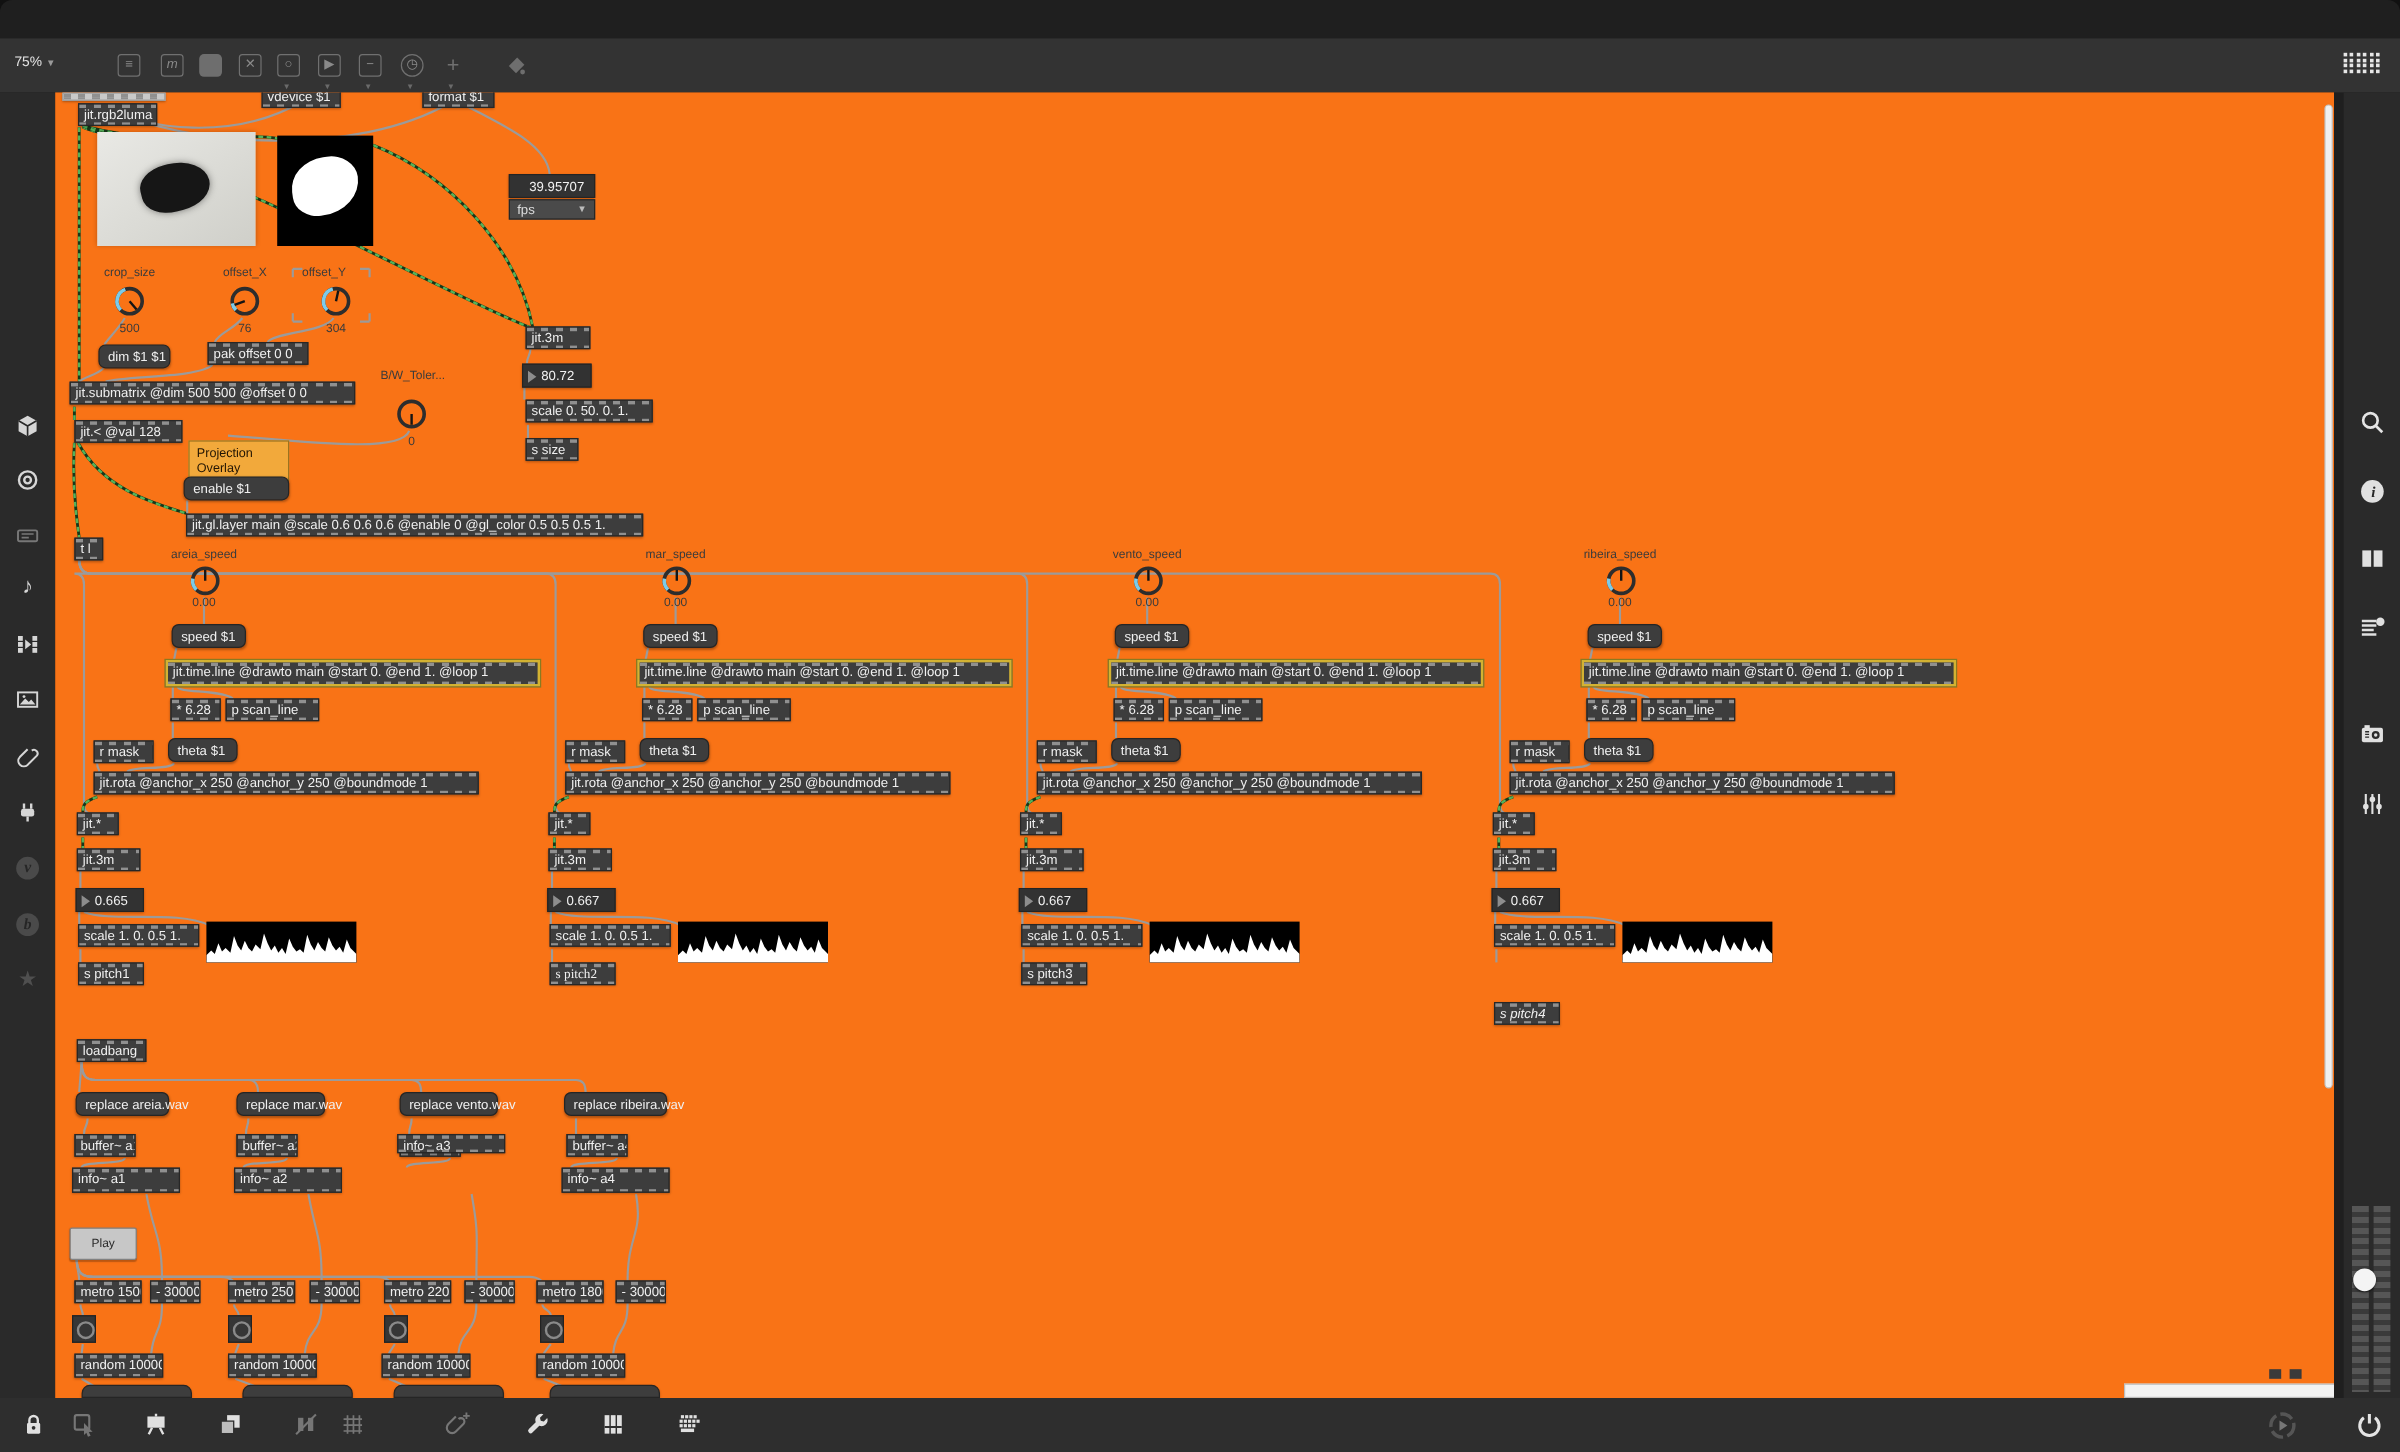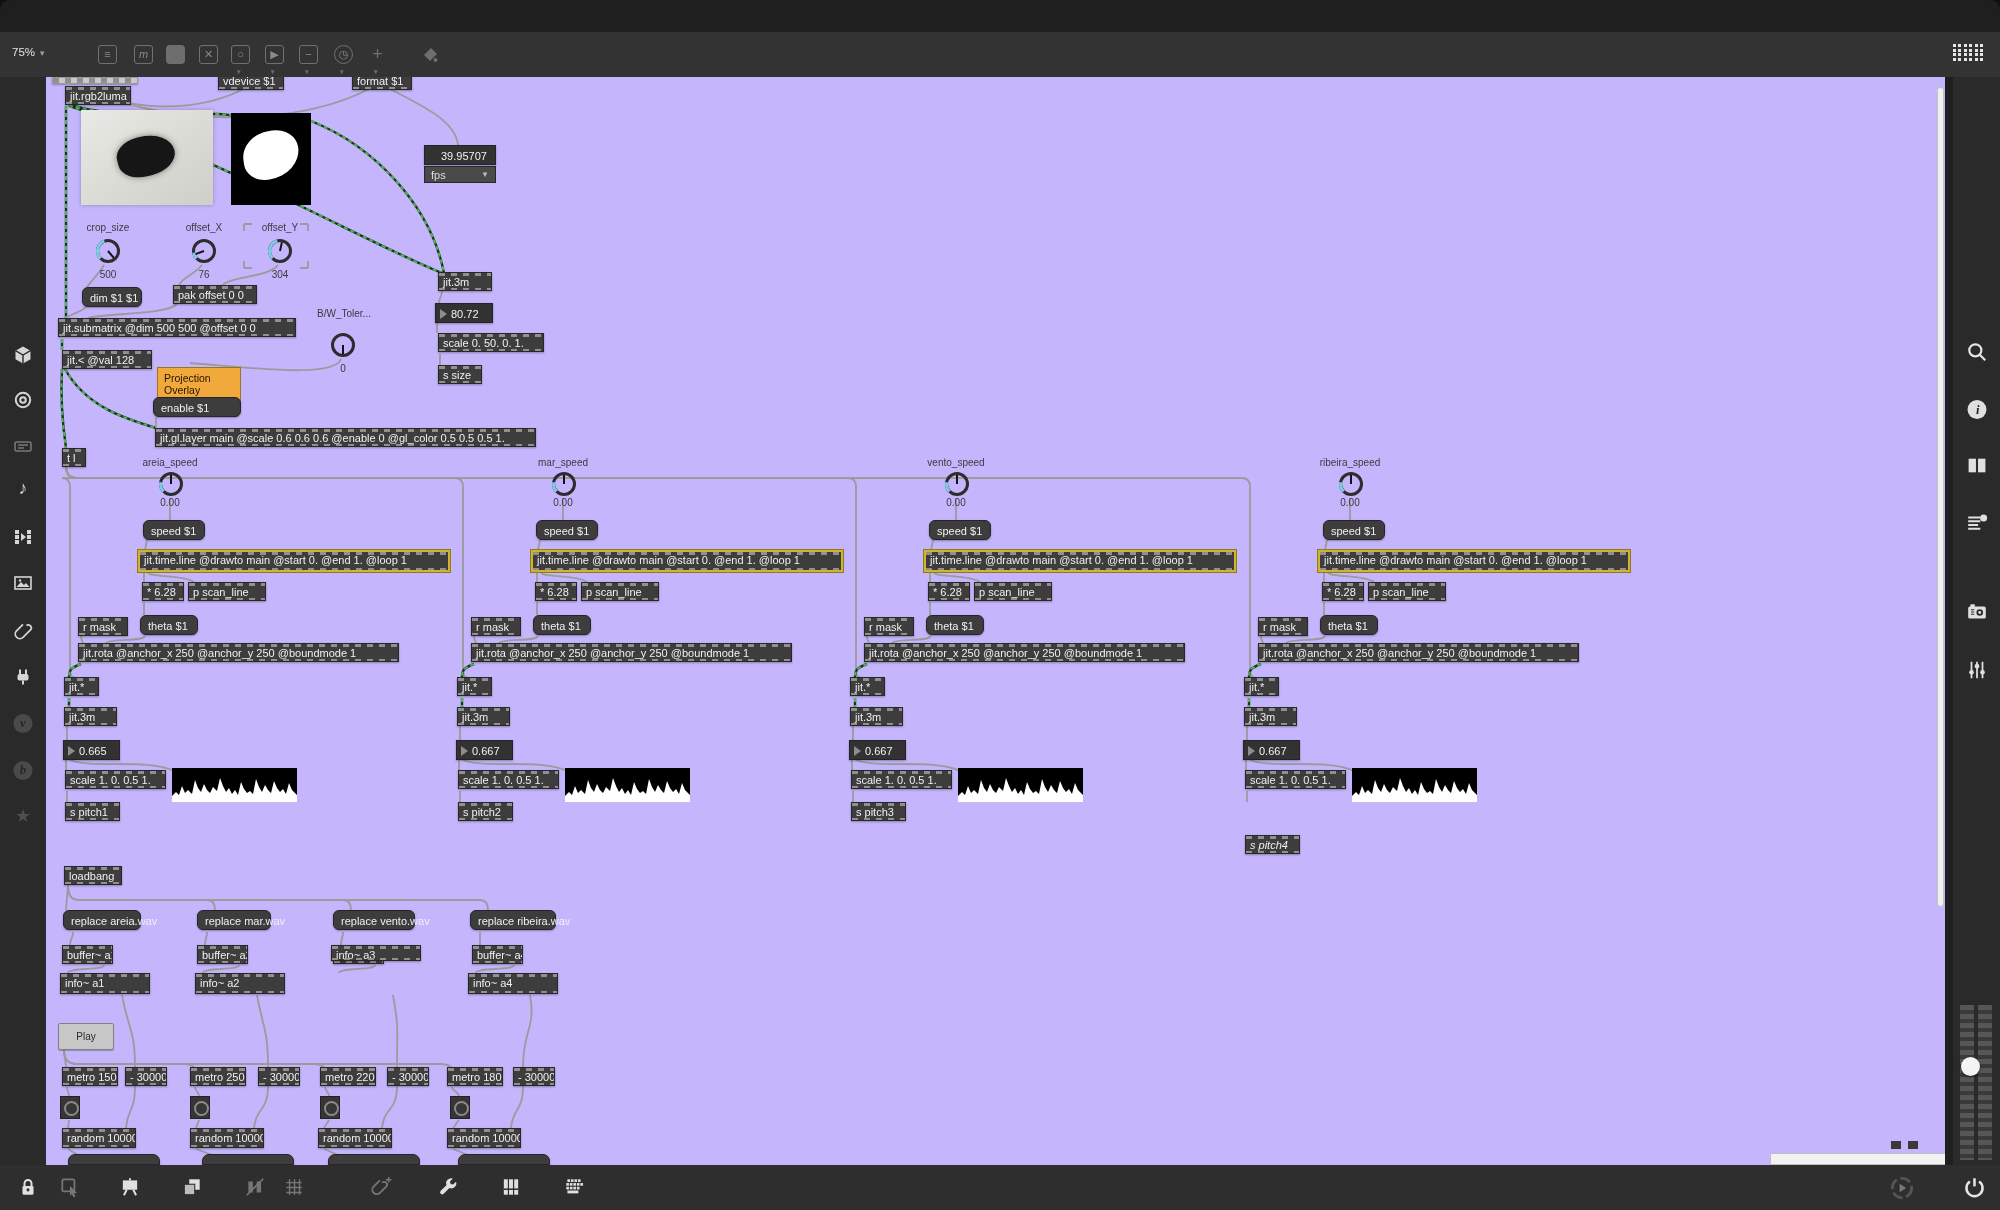--- a/index.html
+++ b/index.html
@@ -26,21 +26,21 @@
                 grid-template-columns:repeat(6,4px); grid-gap:1.5px; }
   #palette-ic i { width:3px; height:3px; background:#e6e6e6; }
   
   #lrail { position:absolute; left:0; top:77px; width:46px; height:1088px; background:#2a2a2a; }
   #rrail { position:absolute; right:0; top:77px; width:47px; height:1088px; background:#2a2a2a; }
   .rail-ic { position:absolute; left:50%; transform:translateX(-50%); }
   #bottombar { position:absolute; left:0; top:1165px; width:100%; height:45px; background:#2e2e2e; }
   .bb-ic { position:absolute; top:11px; }
   
   #canvas { position:absolute; left:46px; top:77px; width:1899px; height:1088px;
-            background:#c4b5fd; overflow:hidden; }
+            background:#f97316; overflow:hidden; }
   #wires { position:absolute; left:0; top:0; z-index:1; pointer-events:none; }
   .ob,.msg,.numbox,.cmt,.lbl,.bang,.wavebox,.dialw { position:absolute; z-index:2; }
   .ob { background:#3d3d3d; color:#f0f0f0; font-size:11px; line-height:19px; height:19px;
         padding:0 4px; border:1px solid #272727; white-space:nowrap; overflow:hidden;
         box-shadow:0 1px 2px rgba(0,0,0,.3); }
   .ob::before,.ob::after { content:""; position:absolute; left:0; right:0; height:2.5px;
         background:repeating-linear-gradient(90deg,#909090 0 6px,rgba(0,0,0,0) 6px 12px); }
   .ob::before { top:0; } .ob::after { bottom:0; }
   .msg { background:#3d3d3d; color:#f0f0f0; font-size:11px; line-height:20px; height:20px;
          padding:0 7px; border:1px solid #252525; border-radius:6px; white-space:nowrap;
@@ -441,21 +441,21 @@
       </div>
 
     <div class="numbox noarrow" style="left:378px;top:68px;width:72px">39.95707</div>
     <div id="fps-drop" style="position:absolute;z-index:2;left:378px;top:89px;width:72px;height:17px">
       <span>fps</span>
         <b>▼</b>
     </div>
 
     <div class="lbl c" style="left:22px;top:145px;width:80px">crop_size</div>
     <div class="lbl c" style="left:118px;top:145px;width:80px">offset_X</div>
-    <div class="lbl c" style="left:194px;top:145px;width:80px">offset_Y</div>
+    <div class="lbl c" style="left:184px;top:145px;width:80px">offset_Y</div>
     <div class="dialw" id="dial-crop" style="left:47px;top:159px"><svg width="30" height="30">
     <circle cx="15" cy="15" r="10.5" fill="none" stroke="#2d2d2d" stroke-width="3"></circle>
     <path d="M7.6 22.4 A10.5 10.5 0 0 1 11.4 5.1" fill="none" stroke="#7ecbe8" stroke-width="3"></path>
     <line x1="15" y1="15" x2="20.8" y2="21.9" stroke="#141414" stroke-width="2"></line>
         </svg></div>
     <div class="dialw" id="dial-offx" style="left:143px;top:159px"><svg width="30" height="30">
     <circle cx="15" cy="15" r="10.5" fill="none" stroke="#2d2d2d" stroke-width="3"></circle>
     <path d="M7.6 22.4 A10.5 10.5 0 0 1 4.7 16.8" fill="none" stroke="#7ecbe8" stroke-width="3"></path>
     <line x1="15" y1="15" x2="6.5" y2="18.1" stroke="#141414" stroke-width="2"></line>
         </svg></div>
@@ -534,21 +534,21 @@
       <div class="ob" style="left: 425px; top: 540px; width: 50px;">r mask</div>
       <div class="msg" style="left: 487px; top: 538px; width: 58px;">theta $1</div>
       <div class="ob" style="left: 425px; top: 566px; width: 321px;">jit.rota @anchor_x 250 @anchor_y 250 @boundmode 1</div>
       <div class="ob" style="left: 411px; top: 600px; width: 35px;">jit.*</div>
       <div class="ob" style="left: 411px; top: 630px; width: 53px;">jit.3m</div>
       <div class="numbox" style="left: 410px; top: 663px; width: 57px;">0.667</div>
       <div class="ob" style="left: 412px; top: 693px; width: 101px;">scale 1. 0. 0.5 1.</div>
       <div class="wavebox" style="left: 519px; top: 691px; width: 125px; height: 34px;"><svg width="125" height="34">
           <path d="M0 28 L4 24 L7 27 L10 18 L13 25 L16 22 L20 26 L23 12 L26 20 L29 24 L32 16 L35 22 L38 25 L41 19 L45 23 L48 10 L51 18 L54 24 L57 20 L60 26 L63 22 L66 27 L69 14 L72 21 L75 25 L78 23 L81 26 L84 11 L87 19 L90 24 L93 17 L96 22 L99 25 L102 13 L105 20 L108 24 L111 21 L114 26 L117 15 L120 22 L125 27 L125 34 L0 34 Z" fill="#fff"></path>
         </svg></div>
-      <div class="ob" style="left: 412px; top: 725px; width: 55px;">s pitch2</div>
+      <div class="ob" style="left: 412px; top: 725px; width: 55px; font-family: Liberation Serif, serif;">s pitch2</div>
       <div class="lbl c" style="left: 850px; top: 380px; width: 120px;">vento_speed</div>
       <div class="dialw" style="left: 896px; top: 392px;"><svg width="30" height="30">
     <circle cx="15" cy="15" r="10.5" fill="none" stroke="#2d2d2d" stroke-width="3"></circle>
     <path d="M7.6 22.4 A10.5 10.5 0 0 1 4.7 13.2" fill="none" stroke="#7ecbe8" stroke-width="3"></path>
     <line x1="15" y1="15" x2="15" y2="6" stroke="#141414" stroke-width="2"></line>
         </svg></div>
       <div class="lbl c" style="left: 880px; top: 420px; width: 60px;">0.00</div>
       <div class="msg" style="left: 883px; top: 443px; width: 62px;">speed $1</div>
       <div class="ob tl-sel" style="left: 878px; top: 473px; width: 312px;">jit.time.line @drawto main @start 0. @end 1. @loop 1</div>
       <div class="ob" style="left: 882px; top: 505px; width: 42px;">* 6.28</div>

